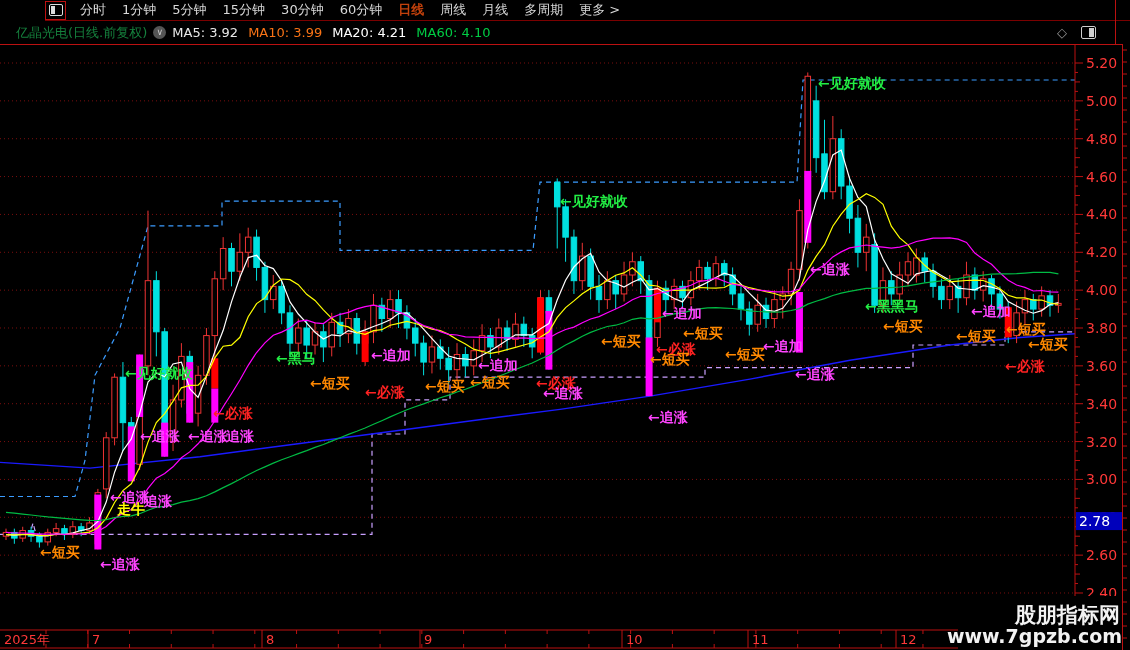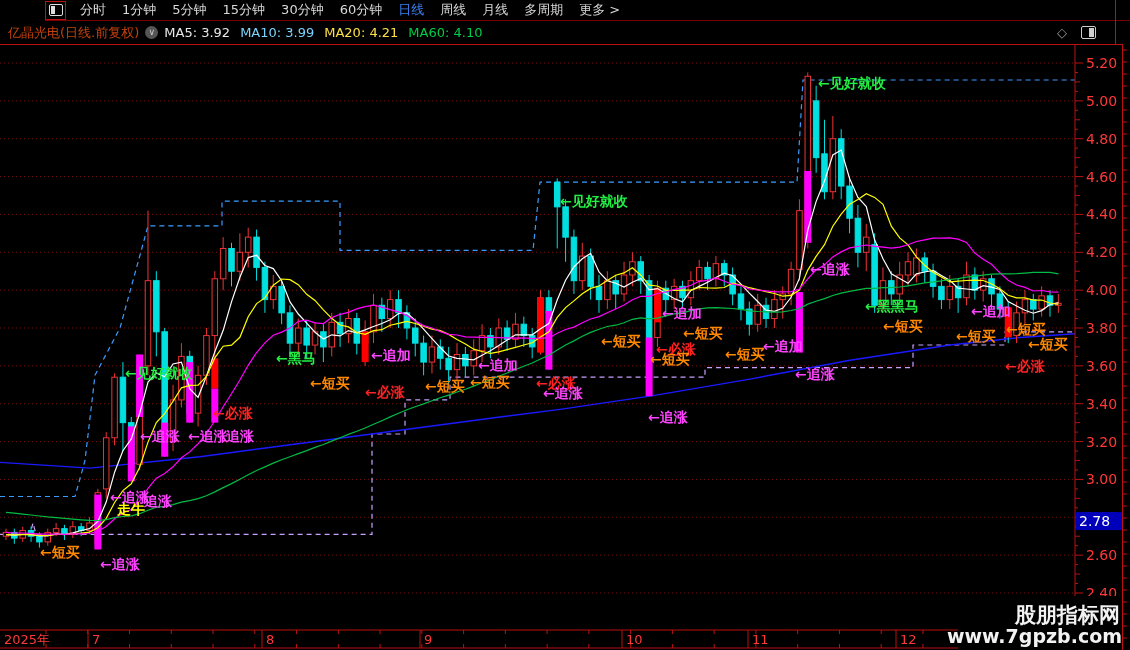--- a/index.html
+++ b/index.html
@@ -5,27 +5,27 @@
   html,body{margin:0;padding:0;background:#000;width:1130px;height:650px;overflow:hidden;
             font-family:"DejaVu Sans","Liberation Sans",sans-serif;}
   #app{position:relative;width:1130px;height:650px;background:#000;}
   
   #toolbar{position:absolute;left:0;top:0;width:1130px;height:21px;display:flex;align-items:center;
            border-bottom:1px solid #7a0000;box-sizing:border-box;margin-left:45px;}
   #tb-icon{width:21px;height:19px;border:1px solid #b11;box-sizing:border-box;display:flex;align-items:center;justify-content:center;margin-right:6px;}
   #tb-icon .glyph{width:12px;height:10px;border:1px solid #ddd;border-radius:2px;position:relative;}
   #tb-icon .glyph::after{content:"";position:absolute;left:1px;top:1px;bottom:1px;width:4px;background:#ddd;}
   .tb-item{color:#d8d8d8;font-size:13px;padding:0 8px;white-space:nowrap;cursor:default;}
-  .tb-item.active{color:#3b82f6;}
+  .tb-item.active{color:#c2410c;font-weight:bold;}
   #tb-right{margin-left:auto;display:flex;height:21px;align-items:center;}
   .tb-ritem{color:#ff4343;font-size:13px;padding:0 9px;border-left:1px solid #a00;height:19px;display:flex;align-items:center;white-space:nowrap;}
   .tb-ritem:last-child{border-right:1px solid #a00;}
   
   #titlerow{position:absolute;left:0;top:21px;width:1130px;height:23px;display:flex;align-items:center;font-size:13px;}
-  #stock-title{color:#c2410c;margin-left:8px;}
+  #stock-title{color:#15803d;margin-left:16px;}
   #chev{width:13px;height:13px;border-radius:50%;background:#555;color:#ccc;font-size:9px;line-height:13px;text-align:center;margin:0 6px;}
   .ma-lab{margin-right:10px;text-align:center;}
   #tr-icons{margin-left:auto;margin-right:34px;display:flex;align-items:center;gap:14px;}
   #diamond-ic{color:#999;font-size:13px;}
   #panel-ic{width:13px;height:11px;border:1px solid #cfcfcf;border-radius:2px;position:relative;}
   #panel-ic::after{content:"";position:absolute;right:1px;top:1px;bottom:1px;width:5px;background:#cfcfcf;}
   
   #ruler-top{position:absolute;right:7px;top:0;height:44px;border-left:1px solid #b11;width:7px;}
   svg text{font-family:"DejaVu Sans","Liberation Sans",sans-serif;}
 </style>
@@ -48,21 +48,21 @@
         <span class="tb-item">周线</span>
         <span class="tb-item">月线</span>
         <span class="tb-item">多周期</span>
         <span class="tb-item">更多 &gt;</span>
       </div>
 </div>
 
 <div id="titlerow">
   <span id="stock-title">亿晶光电(日线.前复权)</span>
   <span id="chev">∨</span>
-  <span id="ma-labels"><span class="ma-lab" style="color: rgb(232, 232, 232);">MA5: 3.92</span><span class="ma-lab" style="color: #7dd3fc;">MA10: 3.99</span><span class="ma-lab" style="color: #fde047;">MA20: 4.21</span><span class="ma-lab" style="color: rgb(0, 204, 68);">MA60: 4.10</span></span>
+  <span id="ma-labels"><span class="ma-lab" style="color: rgb(232, 232, 232);">MA5: 3.92</span><span class="ma-lab" style="color: #f97316;">MA10: 3.99</span><span class="ma-lab" style="color: #ffffff;">MA20: 4.21</span><span class="ma-lab" style="color: rgb(0, 204, 68);">MA60: 4.10</span></span>
   <span id="tr-icons">
     <span id="diamond-ic">◇</span>
     <span id="panel-ic"></span>
   </span>
 </div>
 
 <svg id="chart" width="1130" height="606" style="position:absolute;left:0;top:44px;">
       <defs>
         <clipPath id="plot">
           <rect x="0" y="0" width="1075" height="586"></rect>

